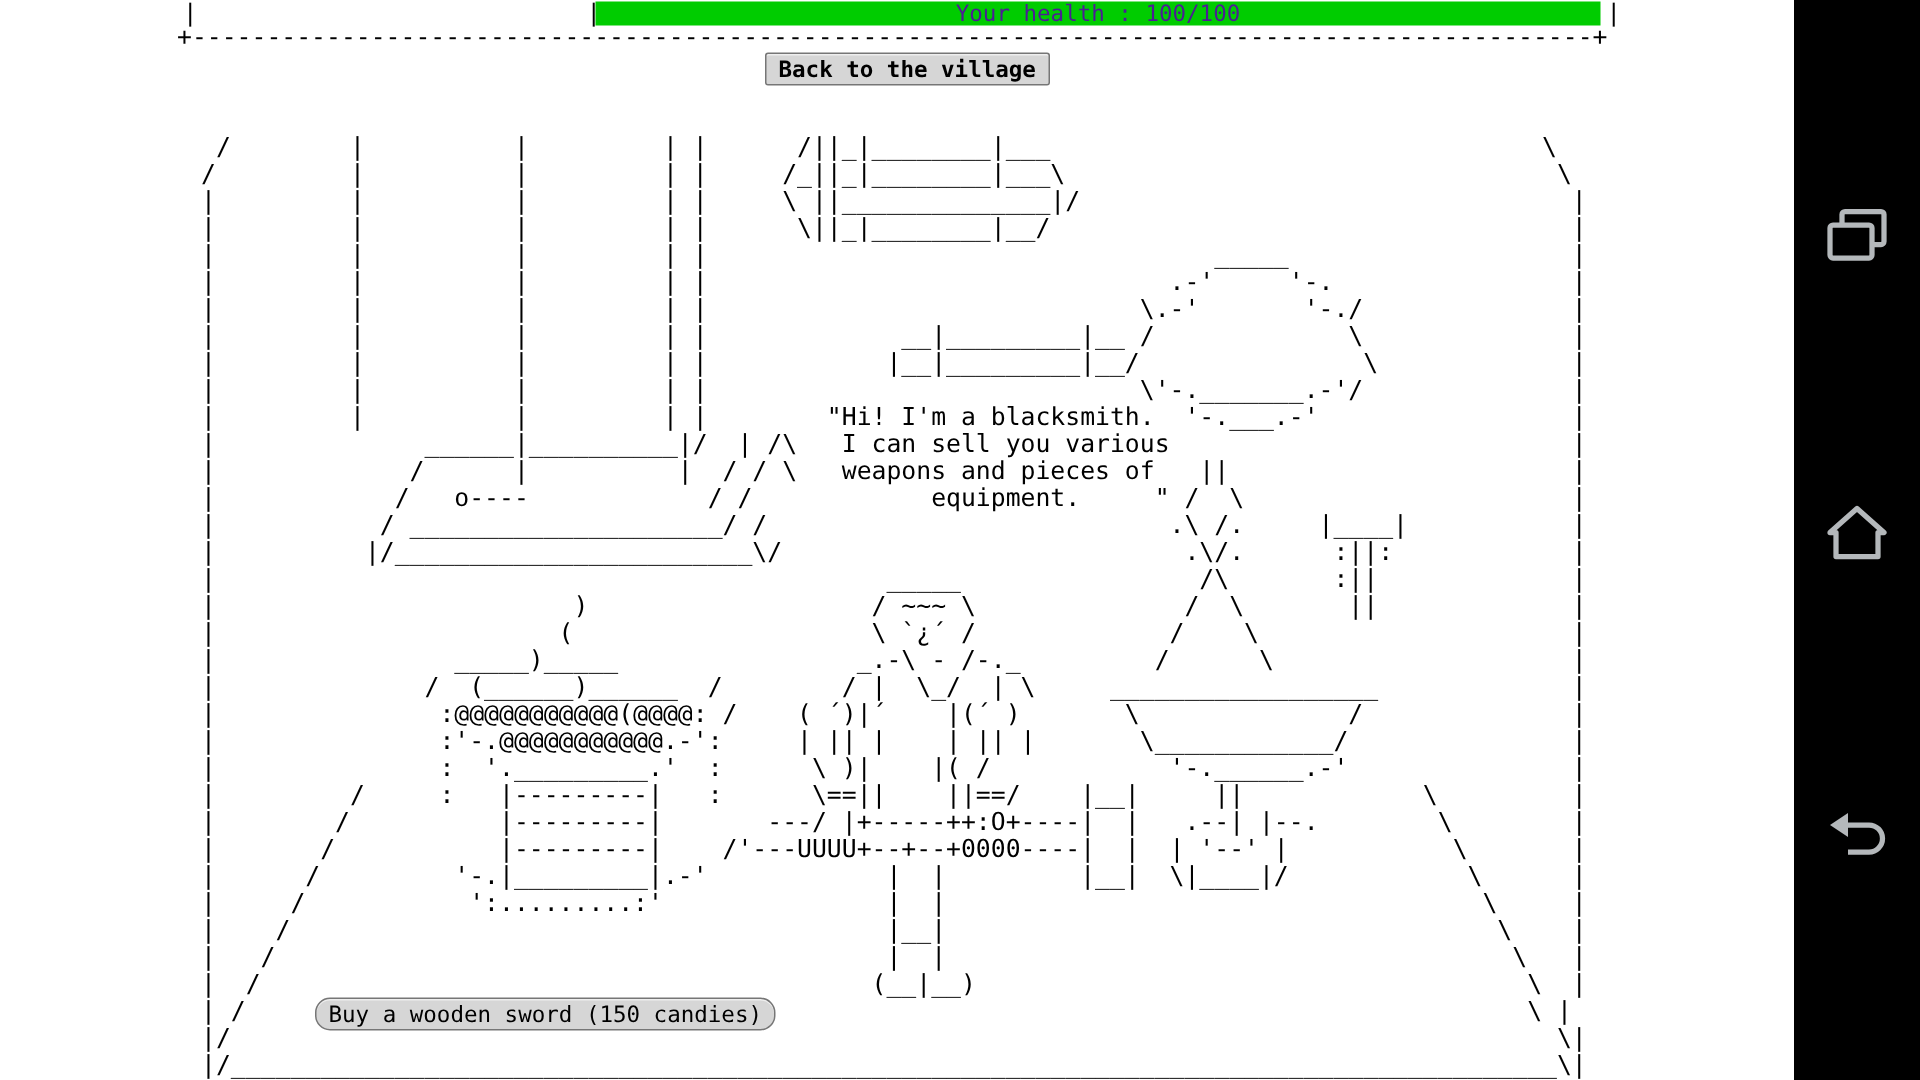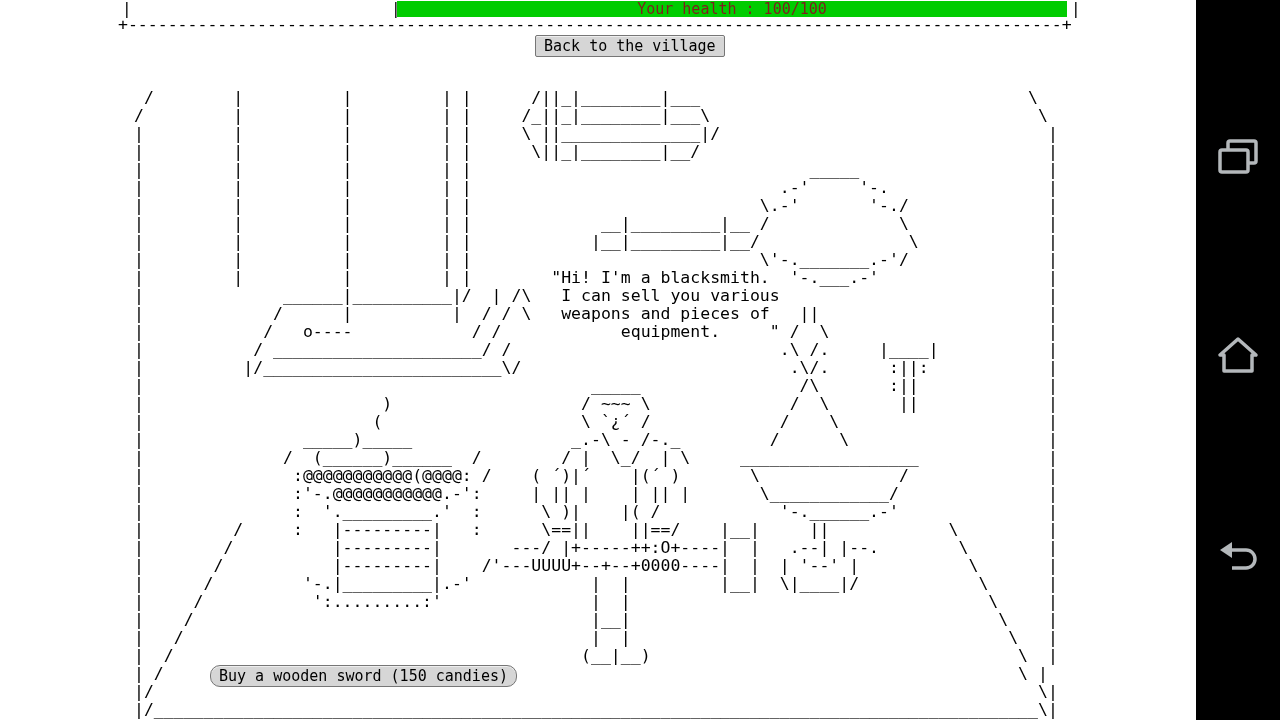--- a/index.html
+++ b/index.html
@@ -2,28 +2,28 @@
 <html><head>
 <meta charset="utf-8">
 <style>
   * { margin:0; padding:0; box-sizing:border-box; }
   html,body { width:1280px; height:720px; background:#ffffff; overflow:hidden; }
   .screen { position:relative; width:1280px; height:720px; background:#ffffff;
             font-family:"DejaVu Sans Mono","Liberation Mono",monospace; color:#000; }
   .pipe { position:absolute; top:0; font:16px/18px "DejaVu Sans Mono",monospace; color:#000; }
   .health-bar { position:absolute; left:397px; top:1px; width:670px; height:16px;
                 background:#00cc00; text-align:center;
-                font:15px/16px "DejaVu Sans Mono",monospace; color:#7f1d1d; }
+                font:15px/16px "DejaVu Sans Mono",monospace; color:#4c1d95; }
   .sep { position:absolute; left:118px; top:16px; white-space:pre;
          font:16.5px/18px "DejaVu Sans Mono",monospace; color:#000; }
   .btn { position:absolute; height:22px; background:#d6d6d6;
          border:1px solid #767676; border-radius:2px; padding:1px 8px;
          font:15px/18px "DejaVu Sans Mono",monospace; color:#000; cursor:pointer;
          box-shadow: inset 0 1px 0 #eeeeee; }
-  .btn-back { left:535px; top:35px; }
+  .btn-back { left:510px; top:35px;font-weight:bold; }
   .btn-buy  { left:210px; top:665px;border-radius:10px; }
   .art { position:absolute; left:134px; top:89px; white-space:pre;
          font:16.5px/18px "DejaVu Sans Mono",monospace; color:#000; }
   .navbar { position:absolute; left:1196px; top:0; width:84px; height:720px; background:#000; }
   .nav-btn { position:absolute; left:50%; transform:translateX(-50%); width:44px; height:40px; cursor:pointer; }
 </style>
 </head>
 <body>
 
 <div class="screen">

